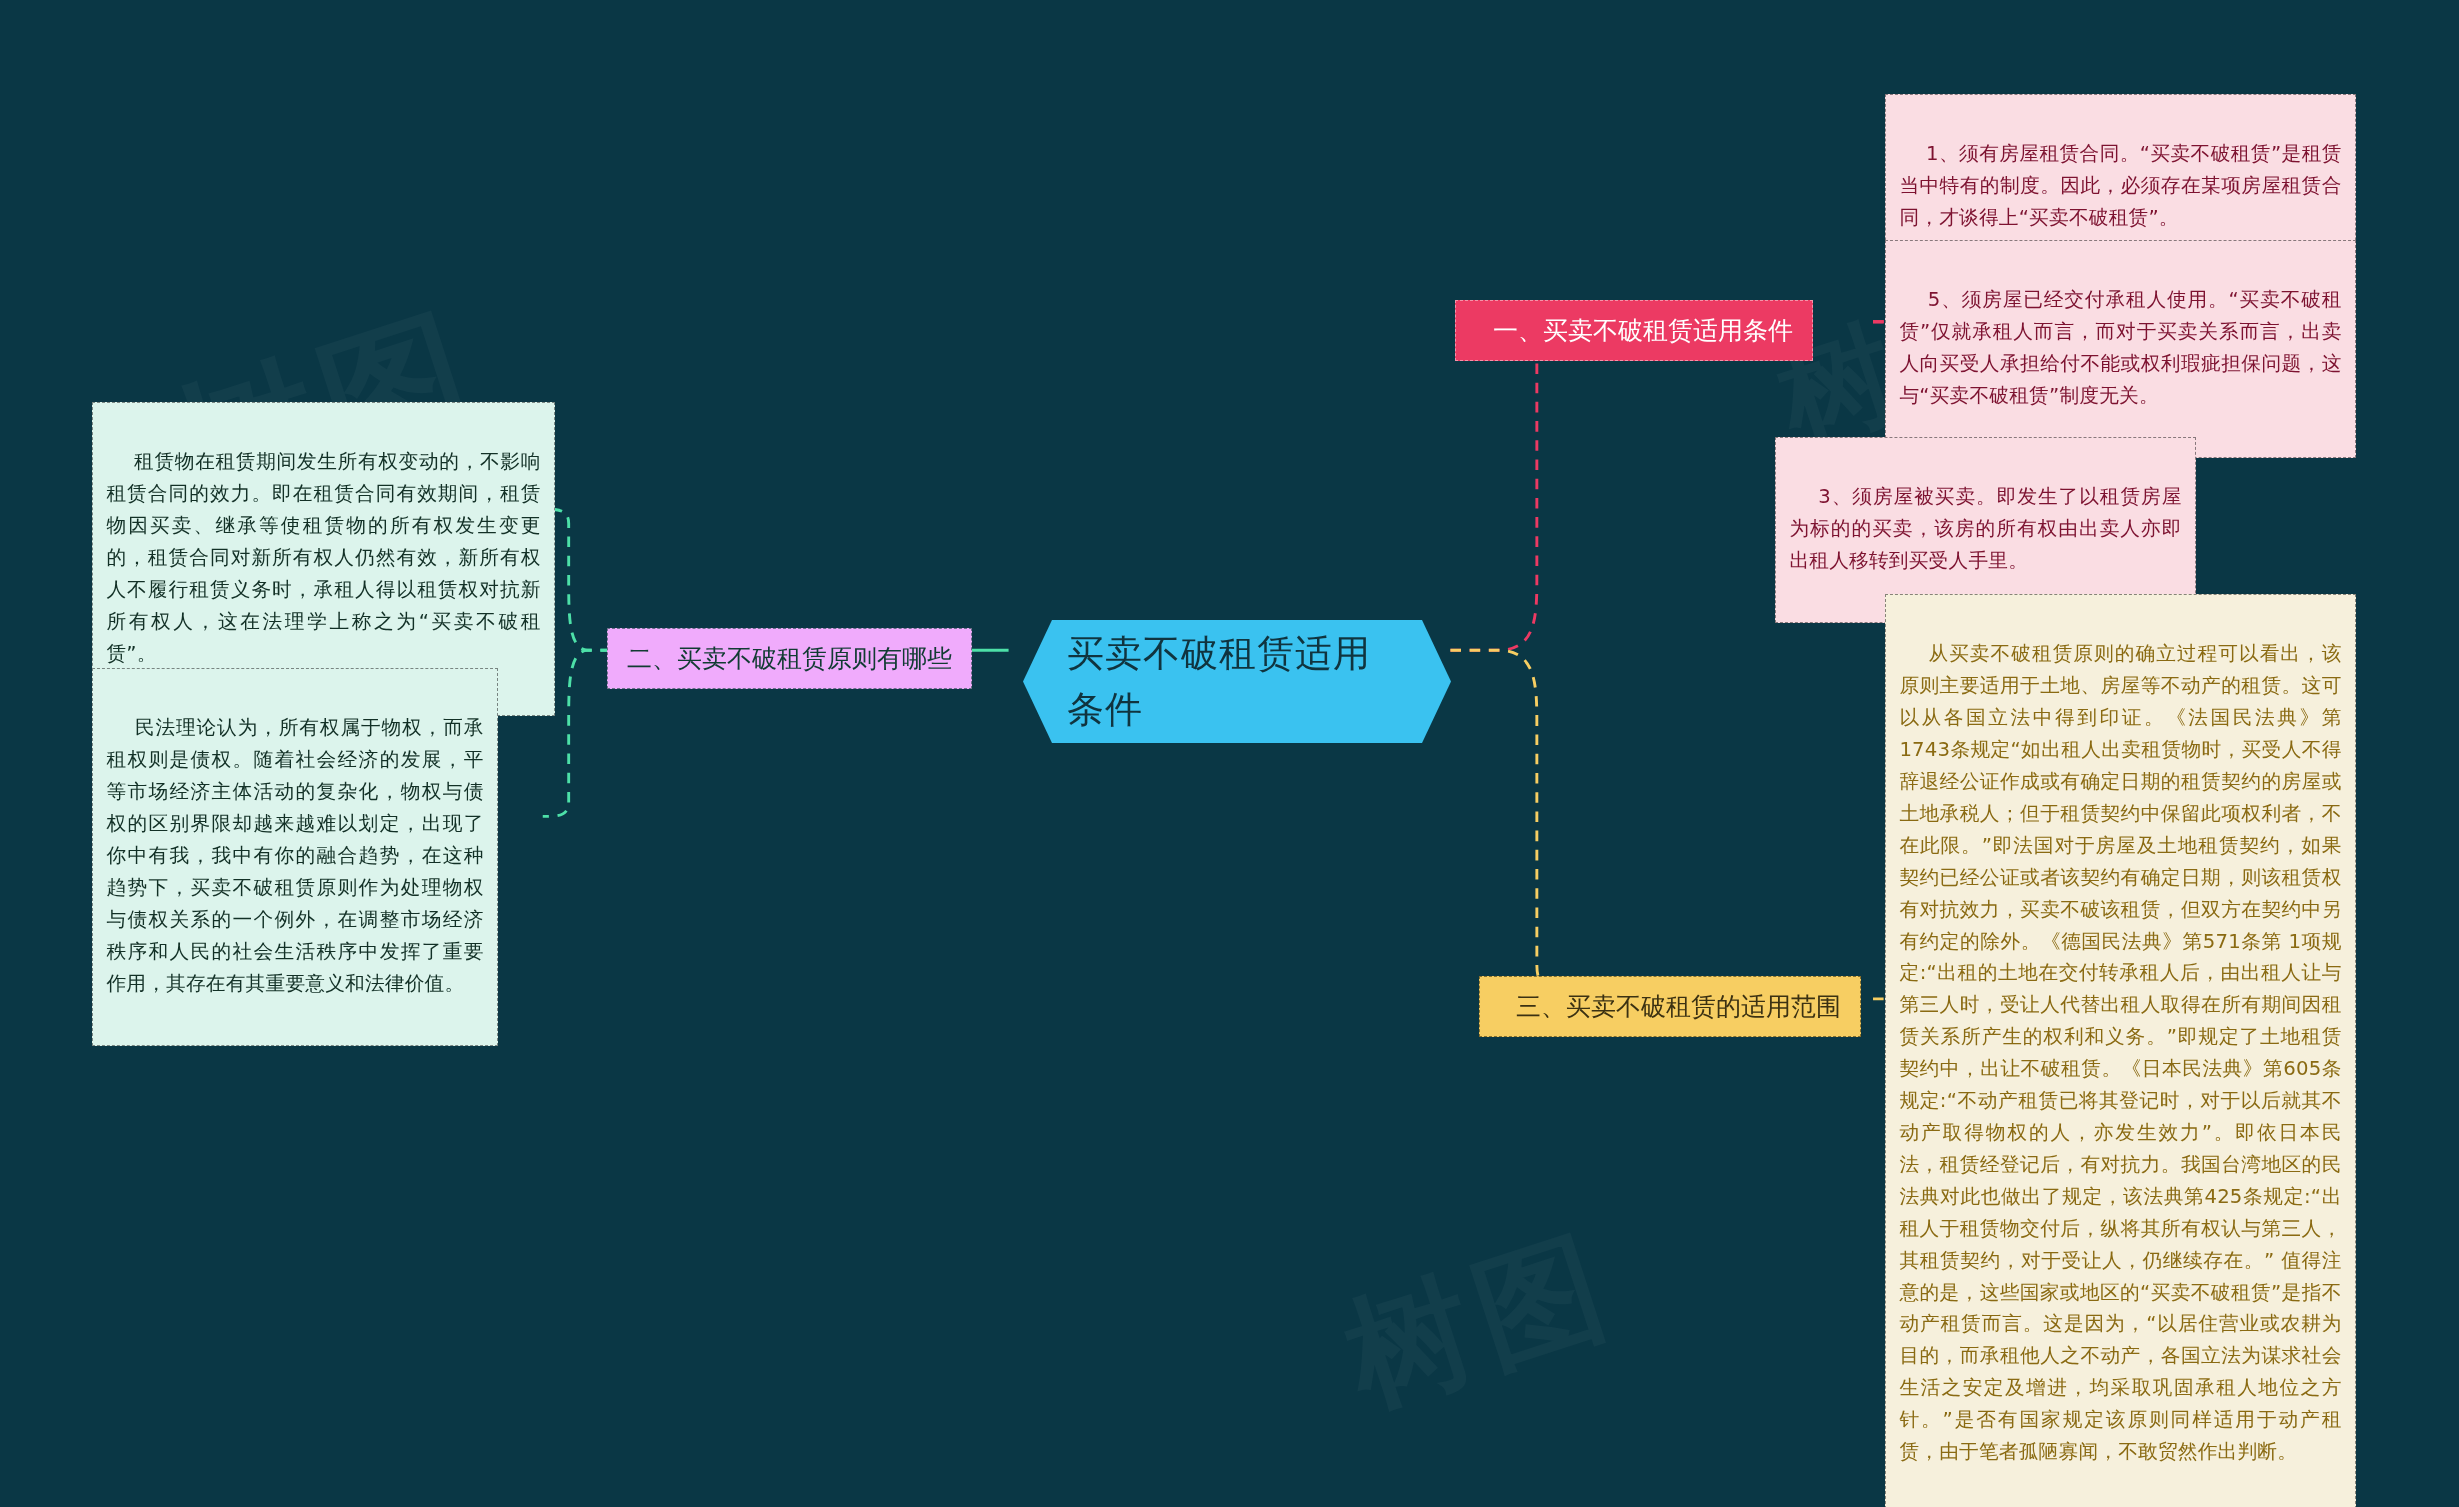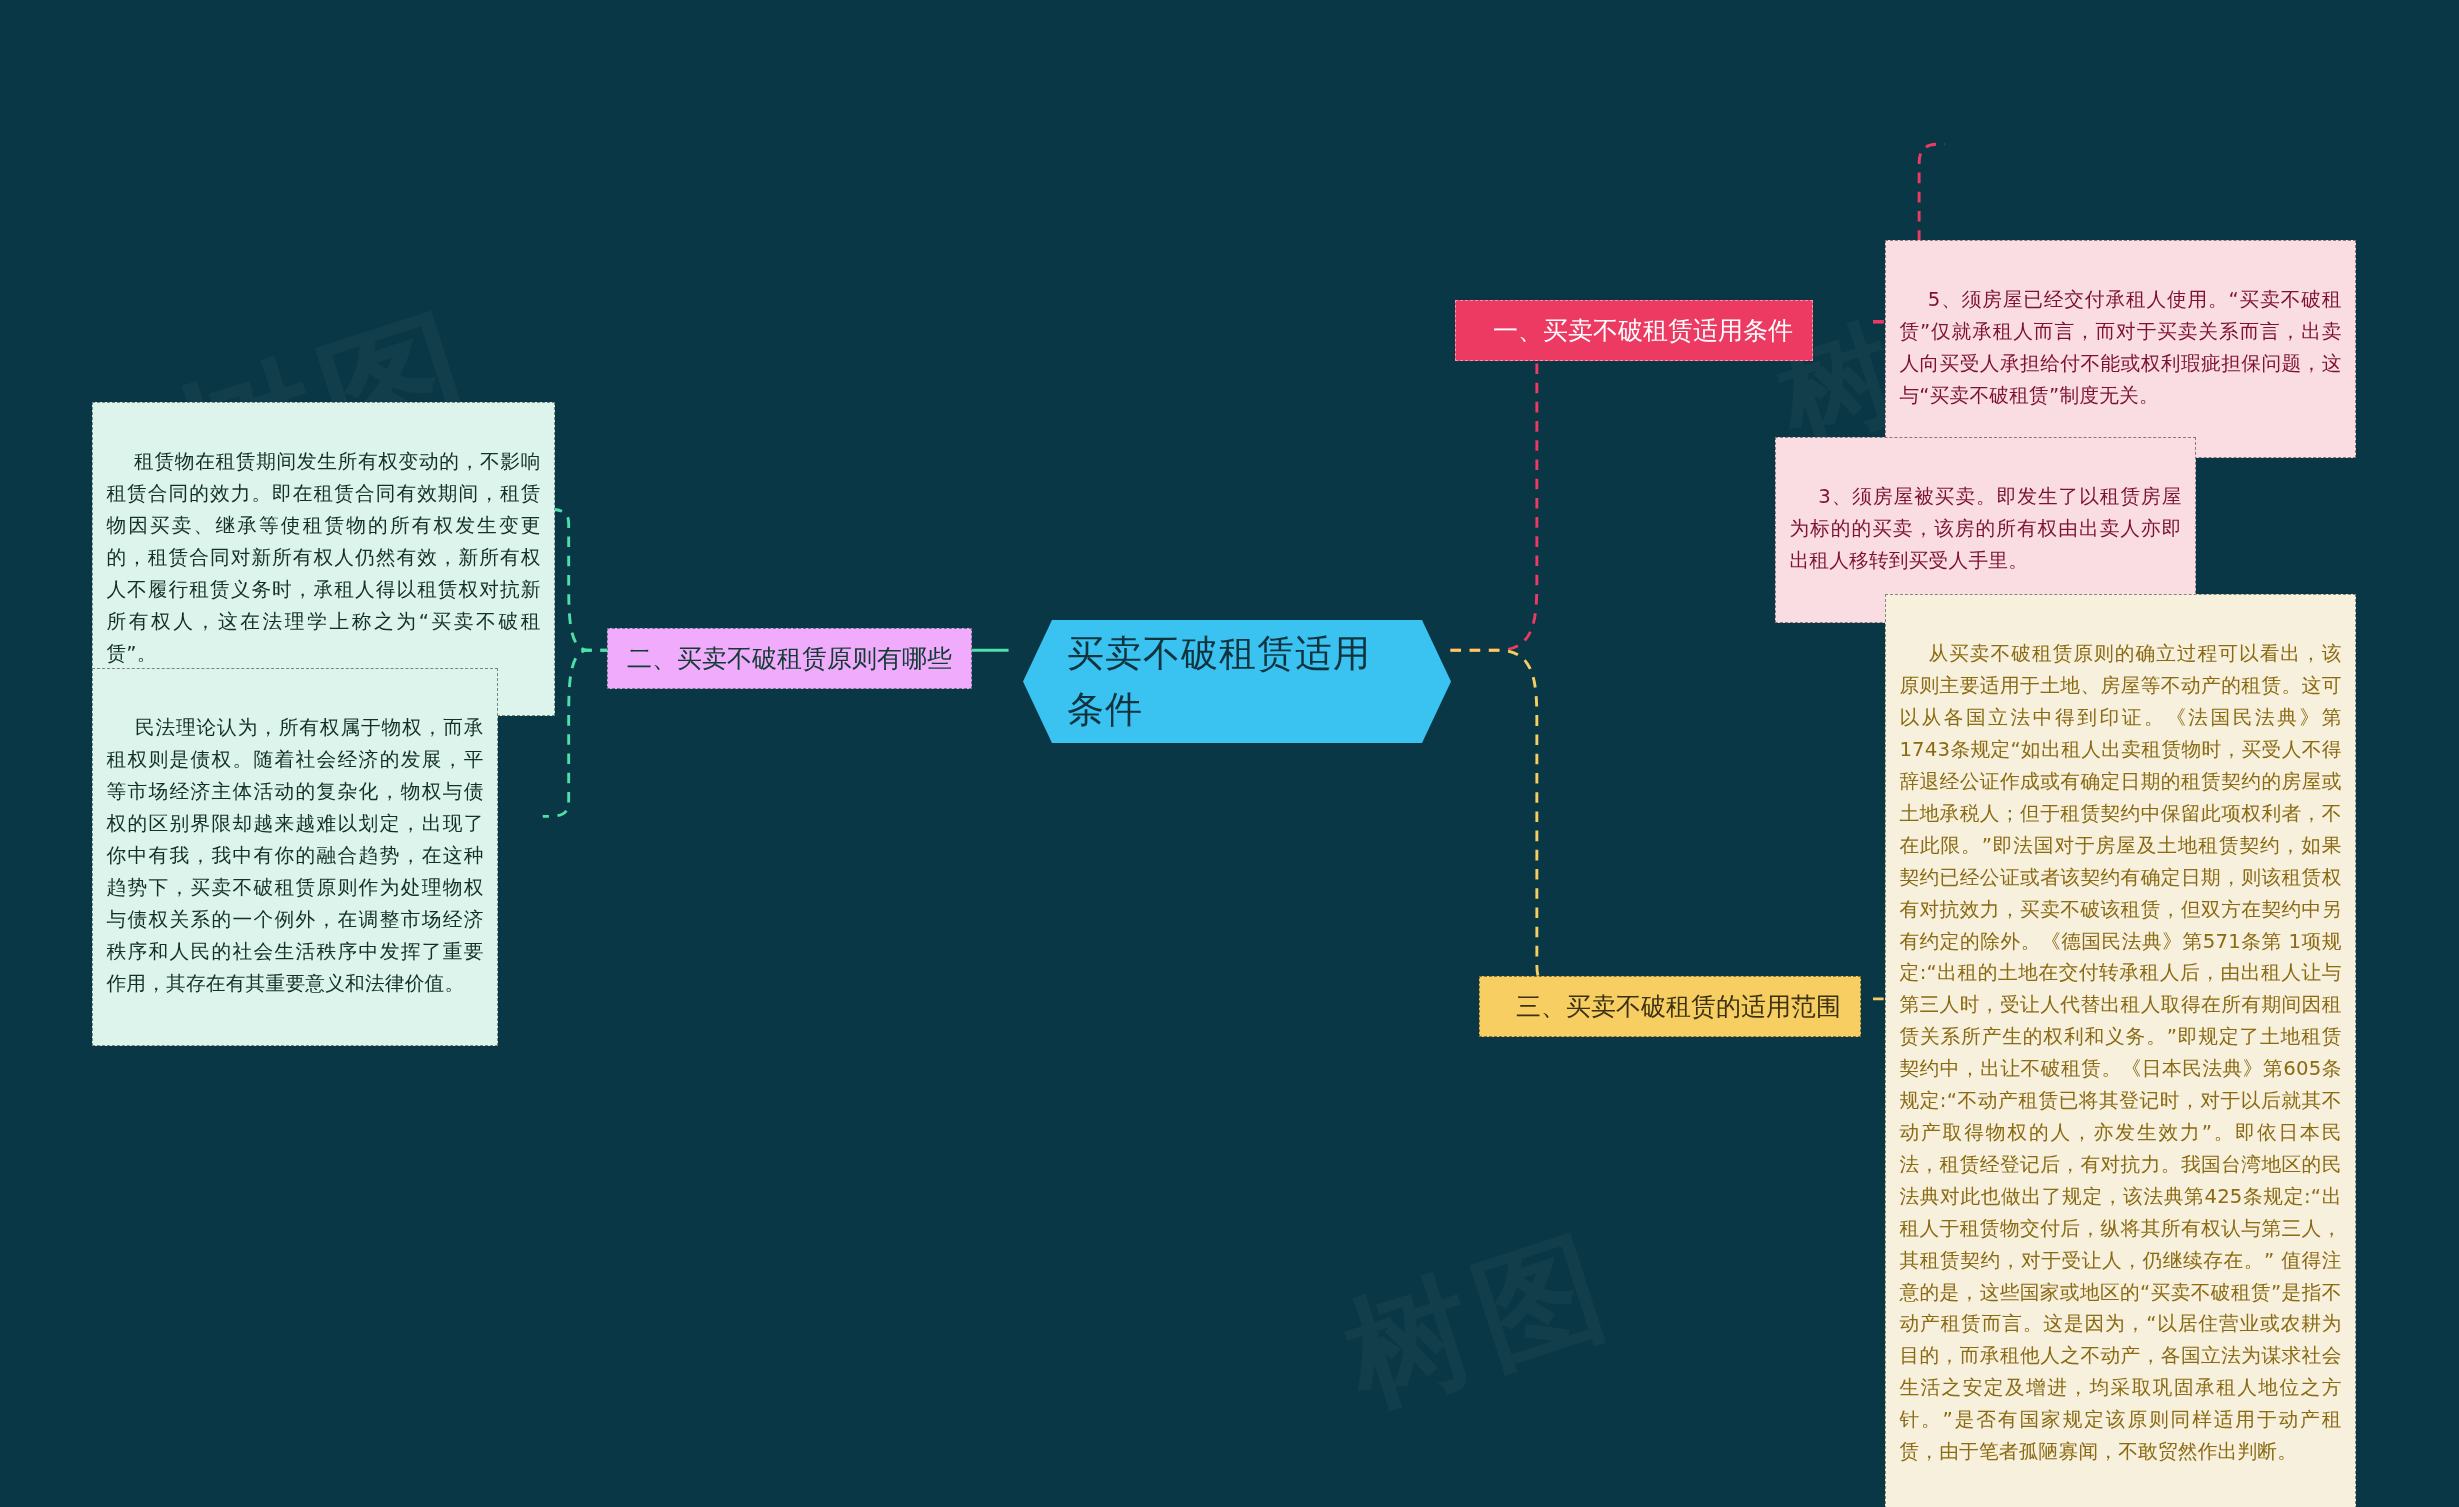--- a/index.html
+++ b/index.html
@@ -108,20 +108,23 @@
   </svg>
 
   <div class="node center-node" id="center-node" style="left:1023px; top:620px; width:428px;">
     <span>买卖不破租赁适用条件</span>
   </div>
 
   <div class="node branch branch-pink" style="left:1455px; top:300px;">
     <span>一、买卖不破租赁适用条件</span>
   </div>
 
+  <div class="node leaf leaf-pink" style="left:1885px; top:94px; width:471px;">
+    <span>1、须有房屋租赁合同。“买卖不破租赁”是租赁当中特有的制度。因此，必须存在某项房屋租赁合同，才谈得上“买卖不破租赁”。</span>
+  </div>
 
   <div class="node leaf leaf-pink" style="left:1885px; top:240px; width:471px;">
     <span>5、须房屋已经交付承租人使用。“买卖不破租赁”仅就承租人而言，而对于买卖关系而言，出卖人向买受人承担给付不能或权利瑕疵担保问题，这与“买卖不破租赁”制度无关。</span>
   </div>
 
   <div class="node leaf leaf-pink" style="left:1775px; top:437px; width:421px;">
     <span>3、须房屋被买卖。即发生了以租赁房屋为标的的买卖，该房的所有权由出卖人亦即出租人移转到买受人手里。</span>
   </div>
 
   <div class="node branch branch-green" style="left:607px; top:628px;">

